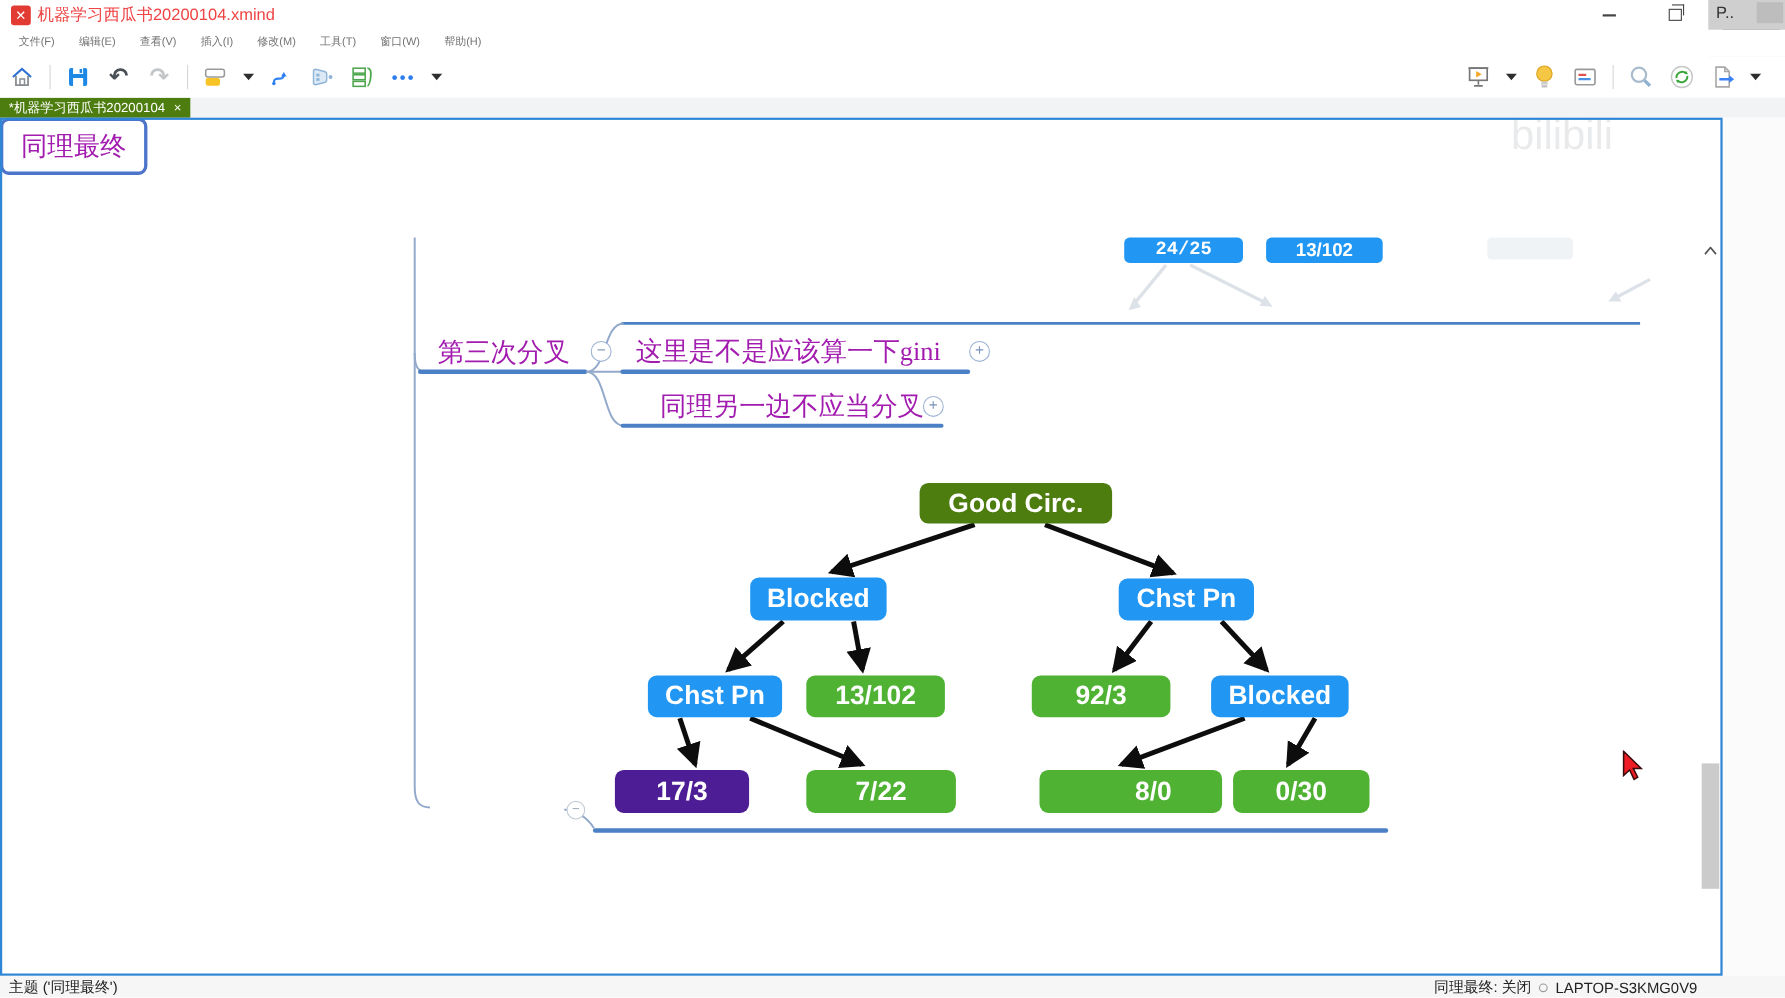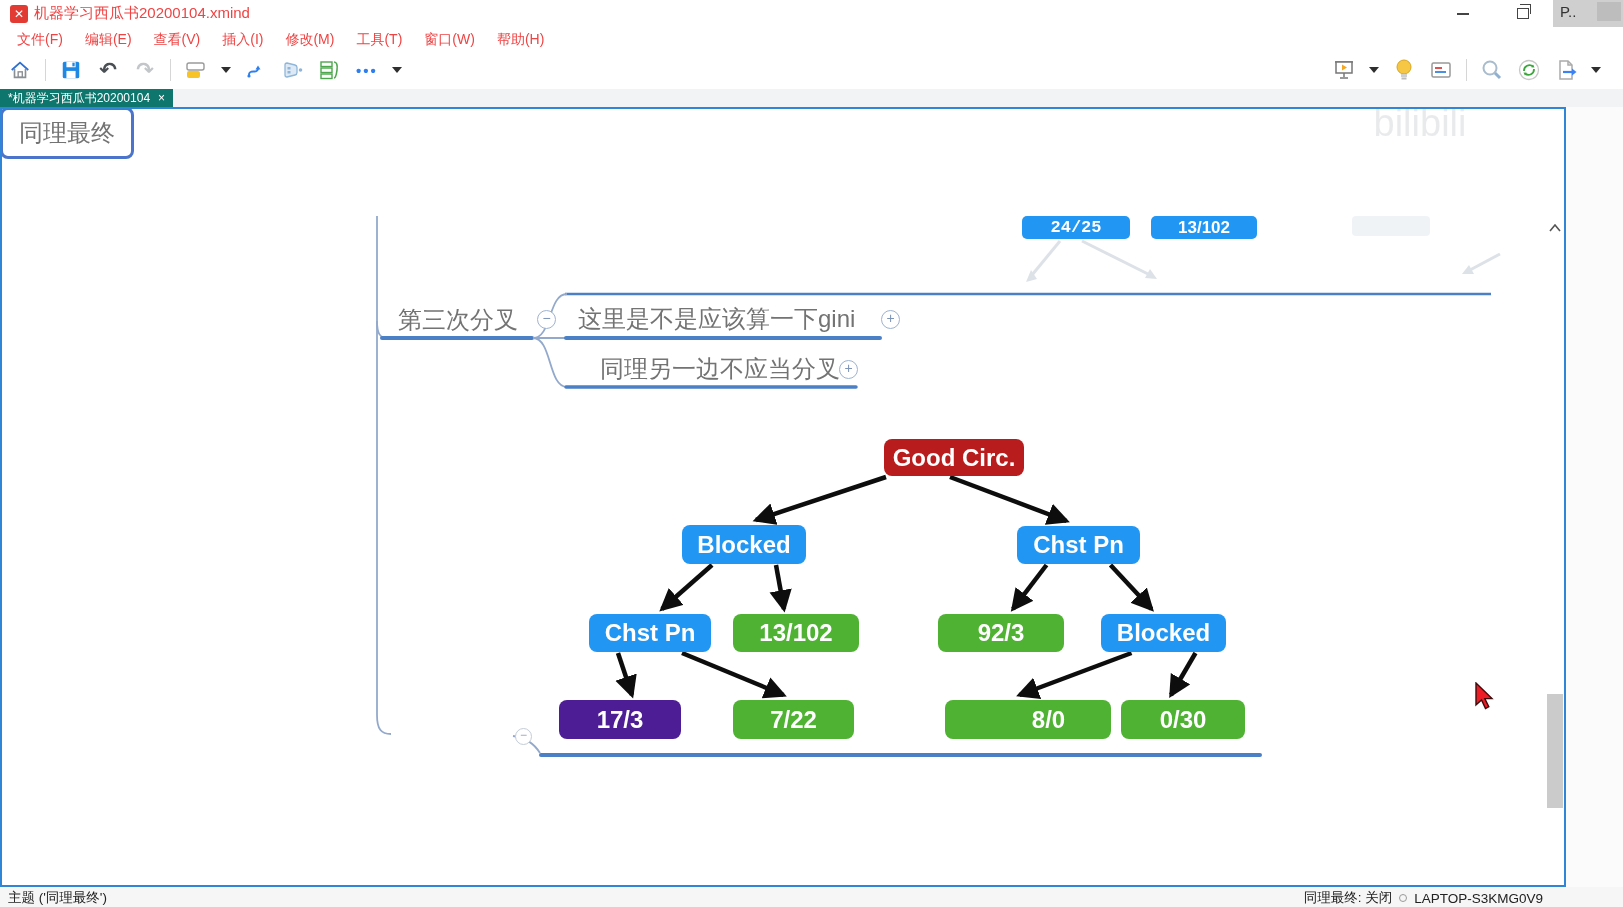--- a/index.html
+++ b/index.html
@@ -16,43 +16,43 @@
   #btn-restore{left:1498px;top:0;}
   #restore-glyph{width:10px;height:9px;border:1.4px solid #444;position:relative;background:#fff;}
   #restore-glyph:before{content:"";position:absolute;left:2px;top:-5px;width:10px;height:9px;border:1.4px solid #444;border-left:none;border-bottom:none;}
   #recorder-overlay{right:0;top:0;width:70px;height:54px;background:#cfcfcf;}
   #recorder-label{position:absolute;left:7px;top:3px;font-size:15px;color:#333;}
   #recorder-corner{position:absolute;right:2px;top:2px;width:24px;height:19px;background:#bdbdbd;}
   #recorder-start{position:absolute;left:13px;top:27px;width:50px;height:22px;background:#f4f4f4;border:1.6px solid #3c3c3c;
     font-size:13px;color:#111;display:flex;align-items:center;justify-content:center;}
   
   #menubar{left:0;top:27px;width:1623px;height:24px;display:flex;align-items:center;padding-left:6px;background:#fff;}
-  .menu-item{font-size:14px;color:#ef4444;padding:0 11px;line-height:24px;text-align:right;}
+  .menu-item{font-size:10px;color:#737373;padding:0 11px;line-height:24px;text-align:right;}
   
   #toolbar{left:0;top:51px;width:1623px;height:38px;background:#fff;border-bottom:1px solid #ededed;}
   .tgroup{position:absolute;top:0;height:38px;display:flex;align-items:center;gap:13px;}
   #toolbar-left{left:8px;}
   #toolbar-right{right:22px;}
   .ticon{width:24px;height:24px;display:flex;align-items:center;justify-content:center;}
   .tsep{width:1px;height:22px;background:#d6d6d6;}
   .caret{width:0;height:0;border-left:5px solid transparent;border-right:5px solid transparent;border-top:6px solid #2e2e2e;}
   .uicon{font-size:21px;font-weight:bold;line-height:22px;}
   #watermark{left:1290px;top:42px;width:260px;height:60px;opacity:0.16;color:#7c848c;font-size:38px;font-weight:normal;
     display:flex;align-items:center;justify-content:center;pointer-events:none;}
   
   #doctabbar{left:0;top:89px;width:1623px;height:18px;background:#f1f3f4;}
-  #doc-tab{position:absolute;left:0;top:0;height:18px;background:#0f766e;color:#fff;display:flex;align-items:center;
+  #doc-tab{position:absolute;left:0;top:0;height:18px;background:#4d7c0f;color:#fff;display:flex;align-items:center;
     padding:0 8px;gap:8px;font-size:12px;}
   
   #canvas{left:0;top:107px;width:1623px;height:780px;}
   #canvas-border{left:0;top:107px;width:1566px;height:780px;border:2px solid #2f86d6;box-sizing:border-box;pointer-events:none;z-index:30;}
   .mini-node{height:23px;background:#2196f3;border-radius:5px;color:#fff;font-weight:bold;font-size:17px;
     display:flex;align-items:center;justify-content:center;}
   #faded-node{left:1352px;top:109px;width:78px;height:20px;background:#f0f3f6;border-radius:4px;}
-  .topic-text{font-size:24px;color:#737373;white-space:nowrap;}
+  .topic-text{font-size:24px;color:#a21caf;white-space:nowrap;font-family:Liberation Serif, serif;}
   .handle{border-radius:50%;background:#fff;text-align:center;z-index:5;}
   .handle.big{width:17px;height:17px;border:1px solid #9db3d2;color:#7d94b8;font-size:14px;line-height:15px;}
   .handle.small{width:15px;height:15px;border:1px solid #c3ccd6;color:#9aa6b5;font-size:12px;line-height:13px;}
   #selected-topic{left:378px;top:602px;width:134px;height:52px;border:3px solid #4b74ca;border-radius:8px;background:#fff;
     box-sizing:border-box;display:flex;align-items:center;justify-content:center;z-index:4;}
   .tree-node{position:absolute;border-radius:8px;color:#fff;font-weight:bold;font-size:24px;
     display:flex;align-items:center;justify-content:center;z-index:3;}
   
   #vscroll-thumb{left:1547px;top:587px;width:16px;height:114px;background:#cbcbcb;}
   .chev{display:flex;align-items:center;justify-content:center;}
@@ -264,29 +264,29 @@
         <line x1="712" y1="458" x2="662" y2="502" stroke="#0d0d0d" stroke-width="4.5" marker-end="url(#ah)"></line>
         <line x1="776" y1="458" x2="784" y2="502" stroke="#0d0d0d" stroke-width="4.5" marker-end="url(#ah)"></line>
         <line x1="1046.5" y1="458" x2="1013" y2="502" stroke="#0d0d0d" stroke-width="4.5" marker-end="url(#ah)"></line>
         <line x1="1110.5" y1="458" x2="1151.5" y2="502" stroke="#0d0d0d" stroke-width="4.5" marker-end="url(#ah)"></line>
         <line x1="618" y1="546" x2="632" y2="588" stroke="#0d0d0d" stroke-width="4.5" marker-end="url(#ah)"></line>
         <line x1="682" y1="546" x2="783.5" y2="588" stroke="#0d0d0d" stroke-width="4.5" marker-end="url(#ah)"></line>
         <line x1="1131.5" y1="546" x2="1019.5" y2="588" stroke="#0d0d0d" stroke-width="4.5" marker-end="url(#ah)"></line>
         <line x1="1195.5" y1="546" x2="1171" y2="588" stroke="#0d0d0d" stroke-width="4.5" marker-end="url(#ah)"></line>
       </svg>
     <div id="tree-nodes">
-        <div class="tree-node" style="left: 836px; top: 332px; width: 140px; height: 37px; background: #b91c1c; margin-left: 48px;">Good Circ.</div>
+        <div class="tree-node" style="left: 836px; top: 332px; width: 175px; height: 37px; background: #4d7c0f;">Good Circ.</div>
         <div class="tree-node" style="left: 682px; top: 418px; width: 124px; height: 39px; background: rgb(33, 150, 243);">Blocked</div>
         <div class="tree-node" style="left: 1017px; top: 419px; width: 123px; height: 38px; background: rgb(33, 150, 243);">Chst Pn</div>
         <div class="tree-node" style="left: 589px; top: 507px; width: 122px; height: 38px; background: rgb(33, 150, 243);">Chst Pn</div>
         <div class="tree-node" style="left: 733px; top: 507px; width: 126px; height: 38px; background: rgb(79, 178, 51);">13/102</div>
         <div class="tree-node" style="left: 938px; top: 507px; width: 126px; height: 38px; background: rgb(79, 178, 51);">92/3</div>
         <div class="tree-node" style="left: 1101px; top: 507px; width: 125px; height: 38px; background: rgb(33, 150, 243);">Blocked</div>
         <div class="tree-node" style="left: 559px; top: 593px; width: 122px; height: 39px; background: #4c1d95;">17/3</div>
-        <div class="tree-node" style="left: 733px; top: 593px; width: 121px; height: 39px; background: rgb(79, 178, 51);">7/22</div>
+        <div class="tree-node" style="left: 733px; top: 593px; width: 136px; height: 39px; background: rgb(79, 178, 51);">7/22</div>
         <div class="tree-node" style="left: 945px; top: 593px; width: 125px; height: 39px; background: rgb(79, 178, 51); padding-left: 41px;">8/0</div>
         <div class="tree-node" style="left: 1121px; top: 593px; width: 124px; height: 39px; background: rgb(79, 178, 51);">0/30</div>
       </div>
 
     <svg class="abs" style="left:1474px;top:575px;z-index:50" width="26" height="32">
       <path d="M2,1 L2,23 L7.5,18 L11.5,26.5 L14.8,24.6 L10.8,16.6 L18,16.6 Z" fill="#ee1c24" stroke="#3c0c0c" stroke-width="1.4"></path>
     </svg>
 
     <span class="abs chev" style="left:1546px;top:114px;width:18px;height:14px">
       <svg width="12" height="8">

